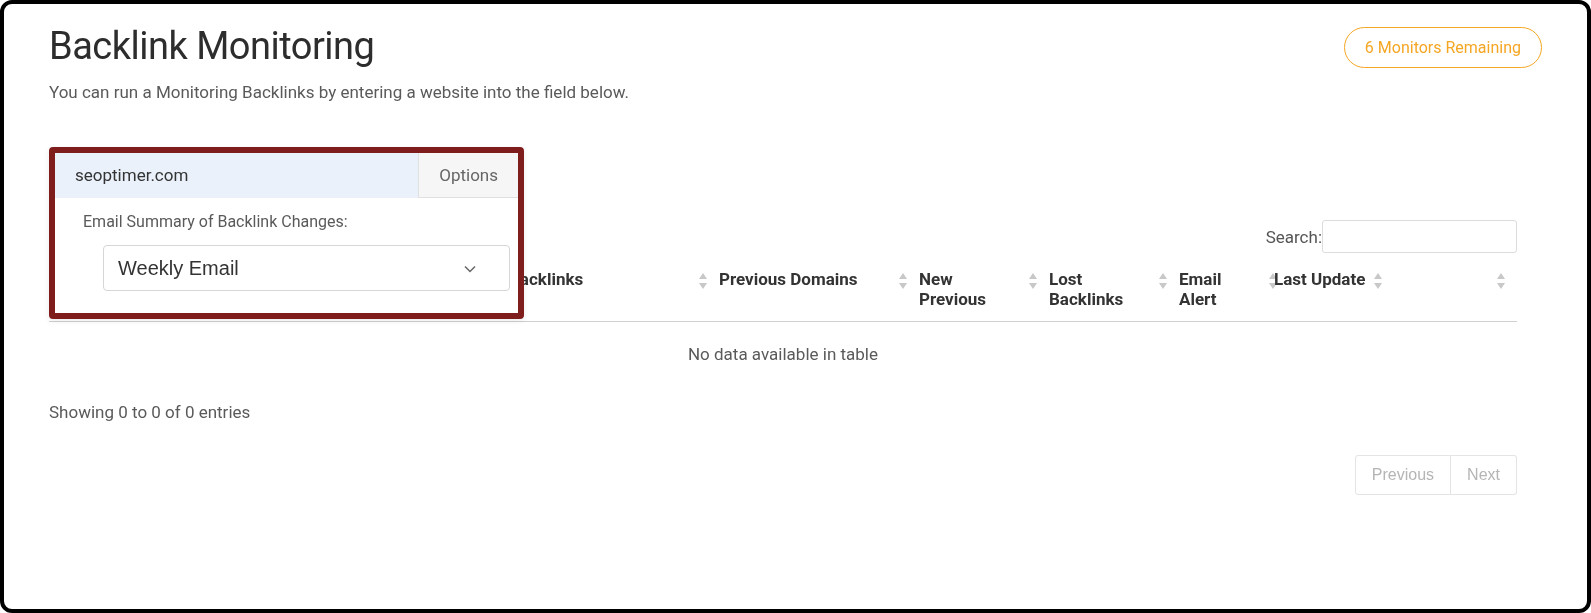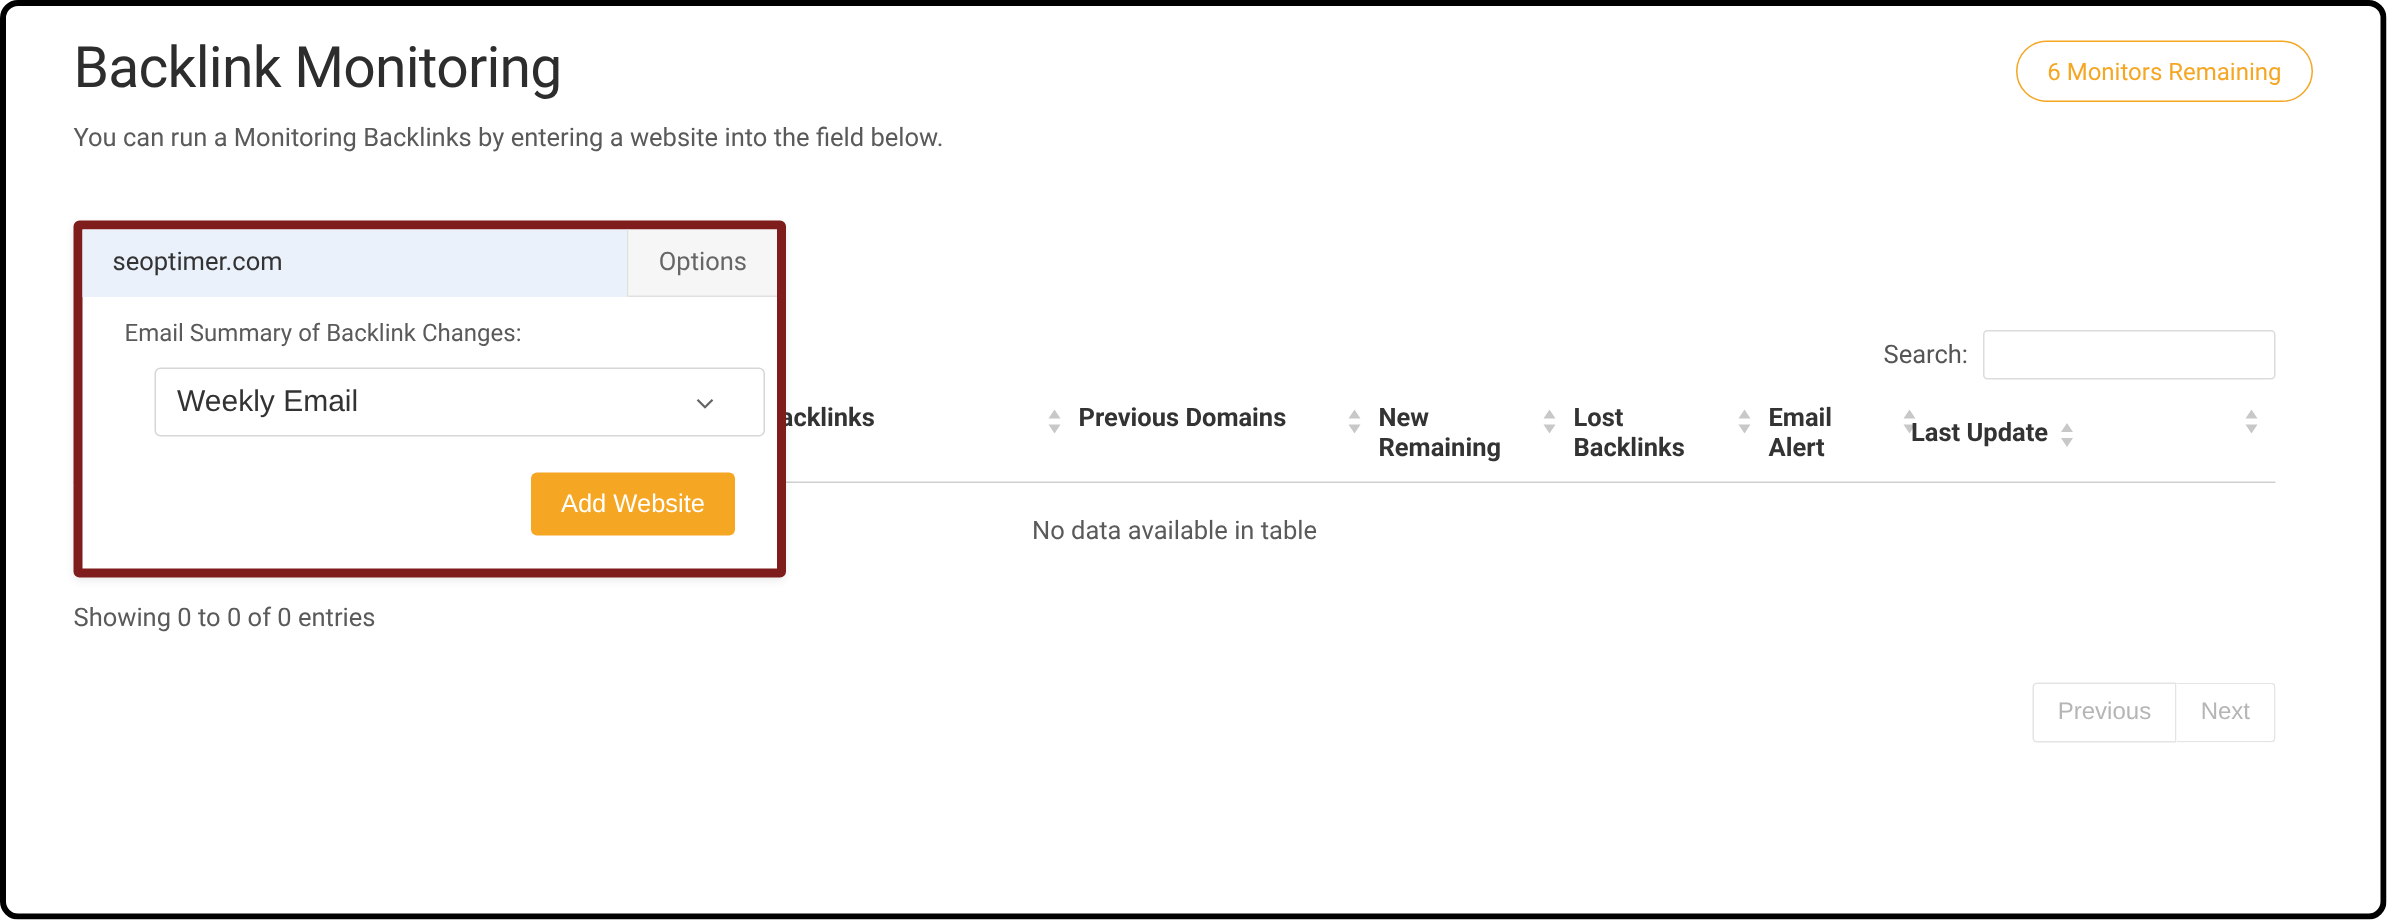--- a/index.html
+++ b/index.html
@@ -120,21 +120,20 @@
   padding: 11px 20px;
   font-size: 17px;
   cursor: pointer;
 }
 .search-row {
   position: absolute;
   top: 216px;
   right: 70px;
   display: flex;
   align-items: center;
-  gap: 10px;
 }
 .search-label {
   font-size: 17px;
   color: #555;
 }
 .search-input {
   border: 1px solid #dcdcdc;
   border-radius: 3px;
   padding: 7px 8px;
   width: 195px;
@@ -168,21 +167,21 @@
   line-height: 1;
   margin-top: 4px;
 }
 .sort-icon svg { width: 12px; height: 16px; }
 .col-spacer-left { width: 460px; flex-shrink: 0; }
 .col-backlinks { width: 210px; }
 .col-referring { width: 200px; }
 .col-new { width: 130px; }
 .col-lost { width: 130px; }
 .col-email { width: 95px; gap: 40px; }
-.col-last { width: 120px; align-items: center; }
+.col-last { width: 120px; }
 .col-actions { flex: 1; }
 .empty-row {
   text-align: center;
   font-size: 17px;
   color: #5a5a5a;
   padding: 22px 0;
 }
 .footer-info {
   position: absolute;
   top: 398px;
@@ -229,23 +228,20 @@
       <div class="select-wrap">
         <select class="select-box">
           <option>Weekly Email</option>
         </select>
         <span class="select-caret">
           <svg width="12" height="8" viewBox="0 0 12 8">
               <path d="M1 1l5 5 5-5" stroke="#666" stroke-width="1.5" fill="none"></path>
             </svg>
         </span>
       </div>
-      <div class="add-btn-row">
-        <button class="add-btn">Add Website</button>
-      </div>
     </div>
   </div>
 
   <div class="search-row">
     <span class="search-label">Search:</span>
     <input type="text" class="search-input" value="" style="">
   </div>
 
   <div class="table-area">
     <div class="table-header">
@@ -256,21 +252,21 @@
               <path d="M5 0L9 6H1z M5 16L1 10h8z" fill="currentColor"></path>
             </svg></span>
       </div>
       <div class="col col-referring">
         <span>Previous Domains</span>
         <span class="sort-icon"><svg viewBox="0 0 10 16">
               <path d="M5 0L9 6H1z M5 16L1 10h8z" fill="currentColor"></path>
             </svg></span>
       </div>
       <div class="col col-new">
-        <span>New Remaining</span>
+        <span>New Previous</span>
         <span class="sort-icon"><svg viewBox="0 0 10 16">
               <path d="M5 0L9 6H1z M5 16L1 10h8z" fill="currentColor"></path>
             </svg></span>
       </div>
       <div class="col col-lost">
         <span>Lost Backlinks</span>
         <span class="sort-icon"><svg viewBox="0 0 10 16">
               <path d="M5 0L9 6H1z M5 16L1 10h8z" fill="currentColor"></path>
             </svg></span>
       </div>

